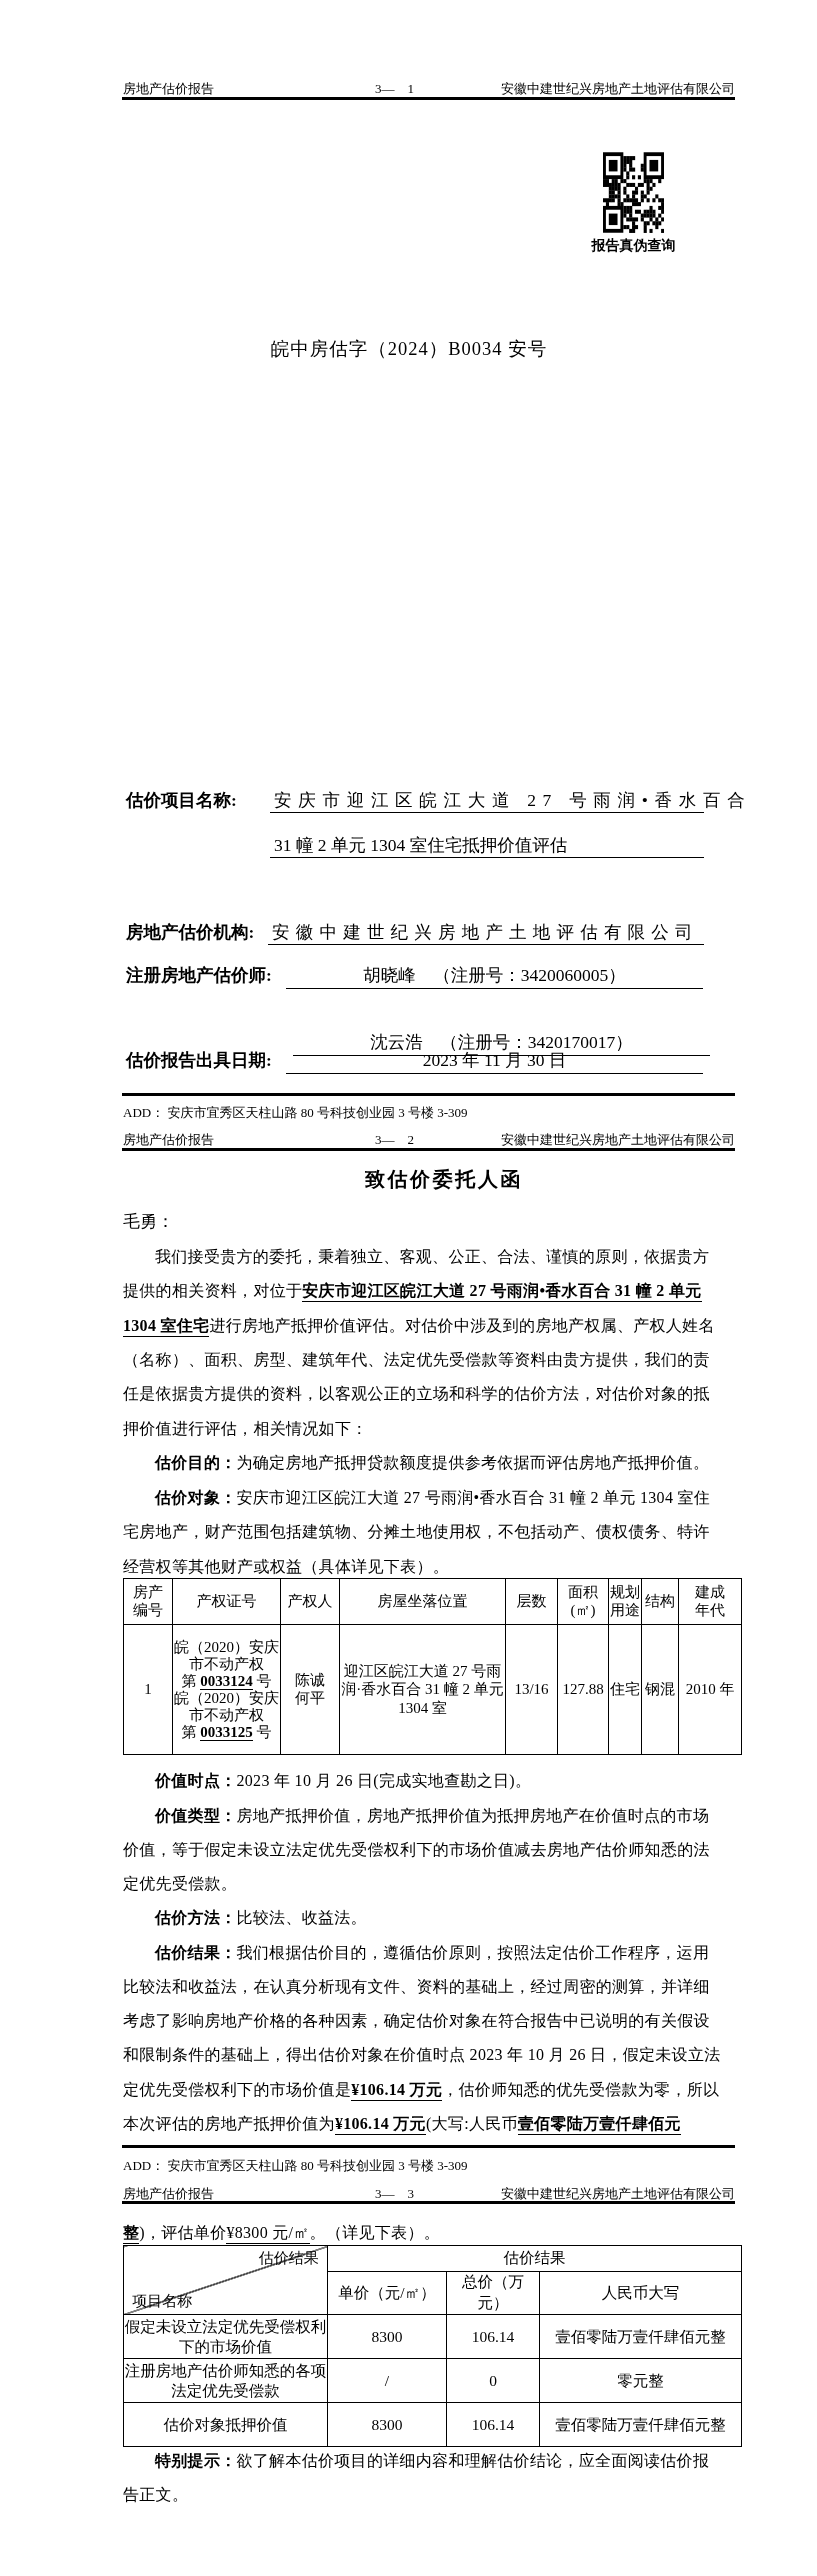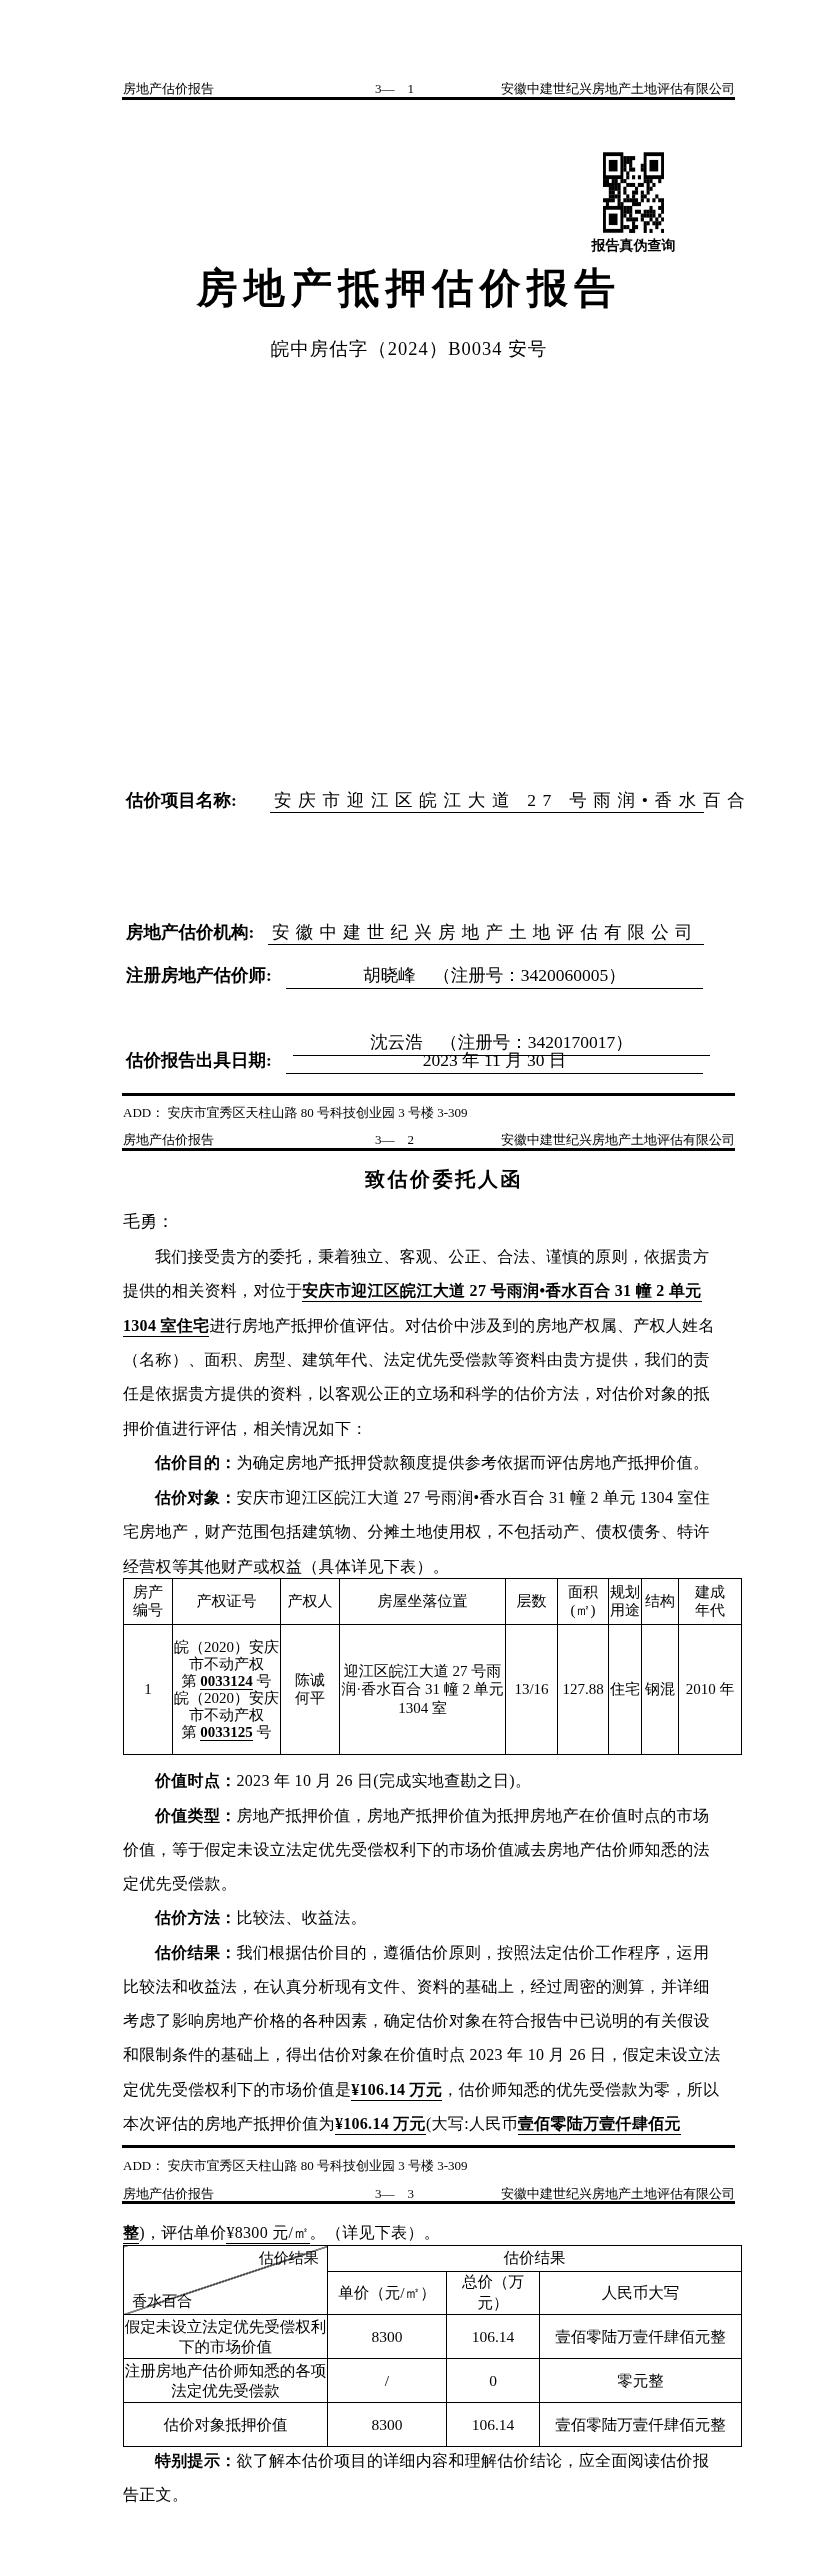--- a/index.html
+++ b/index.html
@@ -217,26 +217,28 @@
         <rect x="79.33333333333334" y="0" width="39.66666666666667" height="52.333333333333336" fill="#000"></rect>
         <rect x="85" y="7.476190476190476" width="28.333333333333336" height="37.38095238095238" fill="#fff"></rect>
         <rect x="90.66666666666667" y="14.952380952380953" width="17" height="22.42857142857143" fill="#000"></rect>
         <rect x="0" y="104.66666666666667" width="39.66666666666667" height="52.333333333333336" fill="#000"></rect>
         <rect x="5.666666666666667" y="112.14285714285714" width="28.333333333333336" height="37.38095238095238" fill="#fff"></rect>
         <rect x="11.333333333333334" y="119.61904761904762" width="17" height="22.42857142857143" fill="#000"></rect>
       </svg>
   </div>
   <div class="qrcap">报告真伪查询</div>
 
-  <div class="doctitle">房地产抵押估价报告</div>
   <div class="docno">皖中房估字（2024）B0034 安号</div>
 
   <div class="field" style="top:788px;">
     <span class="flabel">估价项目名称:</span>
     <span class="fline fl-left" style="left:270px;width:434px;"><span class="ls14">安庆市迎江区皖江大道 27 号雨润•香水百合</span></span>
+  </div>
+  <div class="field" style="top:833px;">
+    <span class="fline fl-left" style="left:270px;width:434px;"><span>31 幢 2 单元 1304 室住宅抵押价值评估</span></span>
   </div>
   <div class="field" style="top:920px;">
     <span class="flabel">房地产估价机构:</span>
     <span class="fline fl-left" style="left:268px;width:436px;"><span class="ls12">安徽中建世纪兴房地产土地评估有限公司</span></span>
   </div>
   <div class="field" style="top:963px;">
     <span class="flabel">注册房地产估价师:</span>
     <span class="fline fl-center" style="left:286px;width:417px;"><span>胡晓峰　（注册号：3420060005）</span></span>
   </div>
   <div class="field" style="top:1006px;">
@@ -369,21 +371,21 @@
     <colgroup>
       <col style="width:204px">
         <col style="width:119px">
         <col style="width:93px">
         <col style="width:202px">
     </colgroup>
     <tbody>
       <tr>
         <td rowspan="2" class="diag" style="height:52px;">
           <span class="dtop">估价结果</span>
-          <span class="dbot">香水百合</span>
+          <span class="dbot">项目名称</span>
         </td>
         <td colspan="3" style="height:25px;">估价结果</td>
       </tr>
       <tr class="sub">
         <td>单价（元/㎡）</td>
         <td>总价（万元）</td>
         <td>人民币大写</td>
       </tr>
       <tr class="r">
         <td>假定未设立法定优先受偿权利下的市场价值</td>

